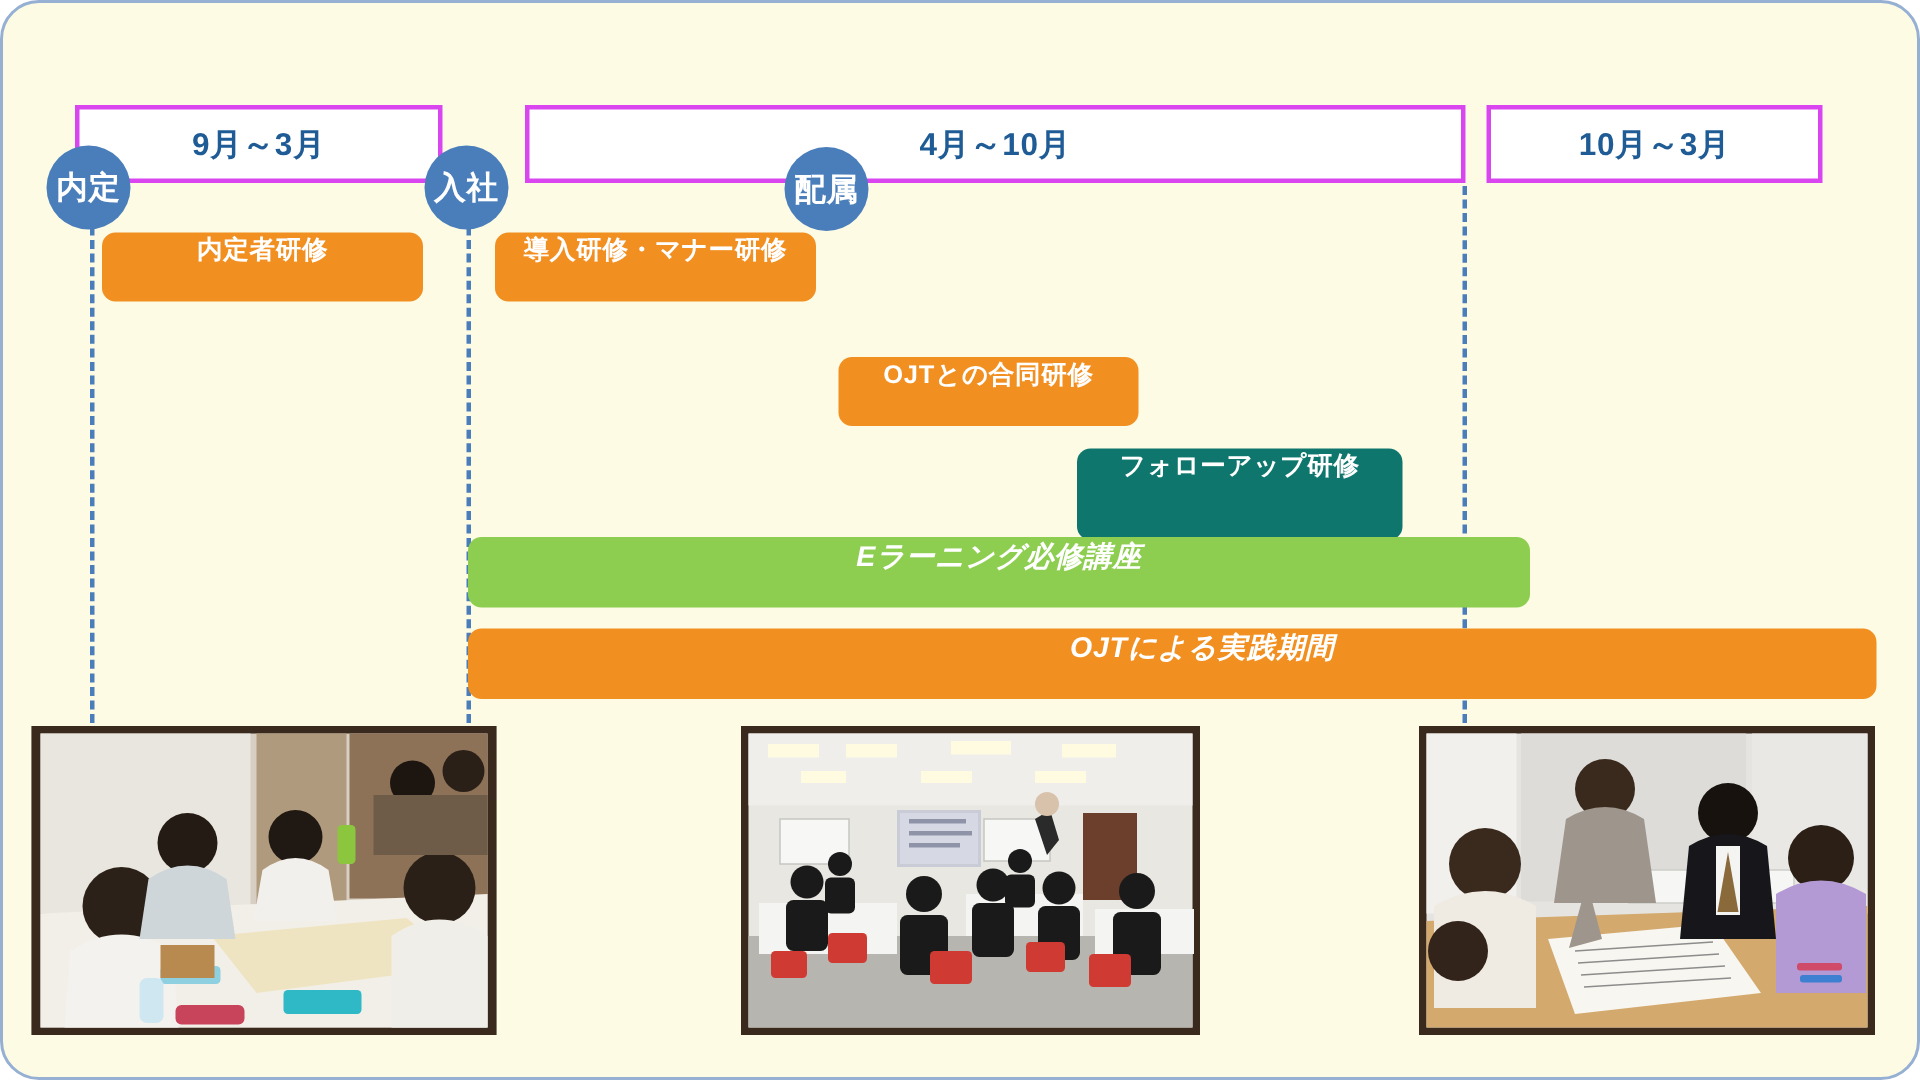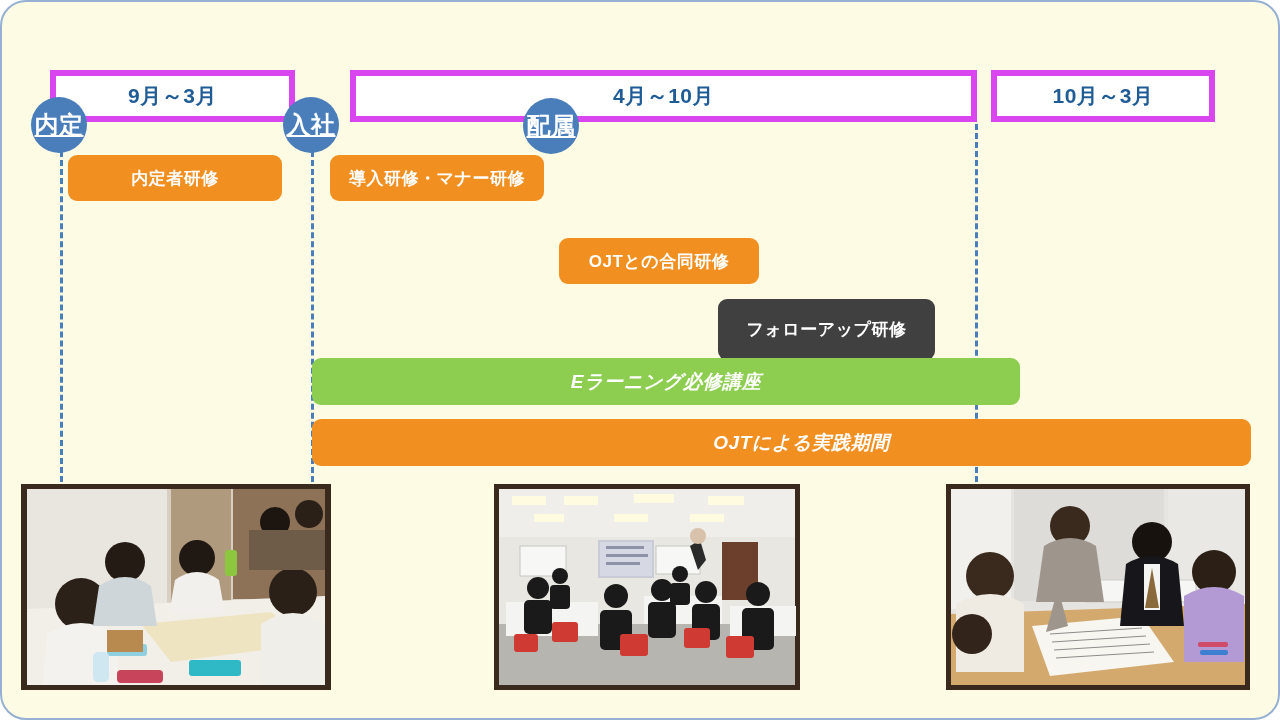--- a/index.html
+++ b/index.html
@@ -31,21 +31,21 @@
     position: absolute;
     width: 0;
     border-left: 3px dashed #4a7ebb;
     z-index: 1;
   }
 
   
   .period-box {
     position: absolute;
     background: #ffffff;
-    border: 6px solid #d946ef;
+    border: 3px solid #d946ef;
     box-sizing: border-box;
     display: flex;
     align-items: center;
     justify-content: center;
     z-index: 2;
   }
   .period-label {
     color: #1f5c96;
     font-size: 21px;
     font-weight: bold;
@@ -58,33 +58,31 @@
     position: absolute;
     border-radius: 50%;
     background: #4a7ebb;
     display: flex;
     align-items: center;
     justify-content: center;
     z-index: 5;
   }
   .milestone-label {
     color: #ffffff;
-    font-size: 24px;
+    font-size: 21px;
     font-weight: bold;
     letter-spacing: 0.5px;
     white-space: nowrap;
-    text-decoration: underline;
   }
 
   
   .bar {
     position: absolute;
     border-radius: 9px;
     display: flex;
-    align-items: center;
     justify-content: center;
     z-index: 3;
     box-sizing: border-box;
   }
   .bar-label {
     color: #ffffff;
     font-weight: bold;
     white-space: nowrap;
     letter-spacing: 0.5px;
   }
@@ -138,21 +136,21 @@
   <div id="programs-layer">
       <div class="bar small" style="left: 66px; top: 153px; width: 214px; height: 46px; background: rgb(241, 143, 33);">
         <span class="bar-label">内定者研修</span>
       </div>
       <div class="bar small" style="left: 328px; top: 153px; width: 214px; height: 46px; background: rgb(241, 143, 33);">
         <span class="bar-label">導入研修・マナー研修</span>
       </div>
       <div class="bar small" style="left: 557px; top: 236px; width: 200px; height: 46px; background: rgb(241, 143, 33);">
         <span class="bar-label">OJTとの合同研修</span>
       </div>
-      <div class="bar small" style="left: 716px; top: 297px; width: 217px; height: 61px; background: #404040;">
+      <div class="bar small" style="left: 716px; top: 297px; width: 217px; height: 61px; background: #0f766e;">
         <span class="bar-label">フォローアップ研修</span>
       </div>
       <div class="bar wide" style="left: 310px; top: 356px; width: 708px; height: 47px; background: rgb(141, 206, 80);">
         <span class="bar-label">Eラーニング必修講座</span>
       </div>
       <div class="bar wide" style="left: 310px; top: 417px; width: 939px; height: 47px; background: rgb(241, 143, 33); padding-left: 40px;">
         <span class="bar-label">OJTによる実践期間</span>
       </div>
     </div>
 

